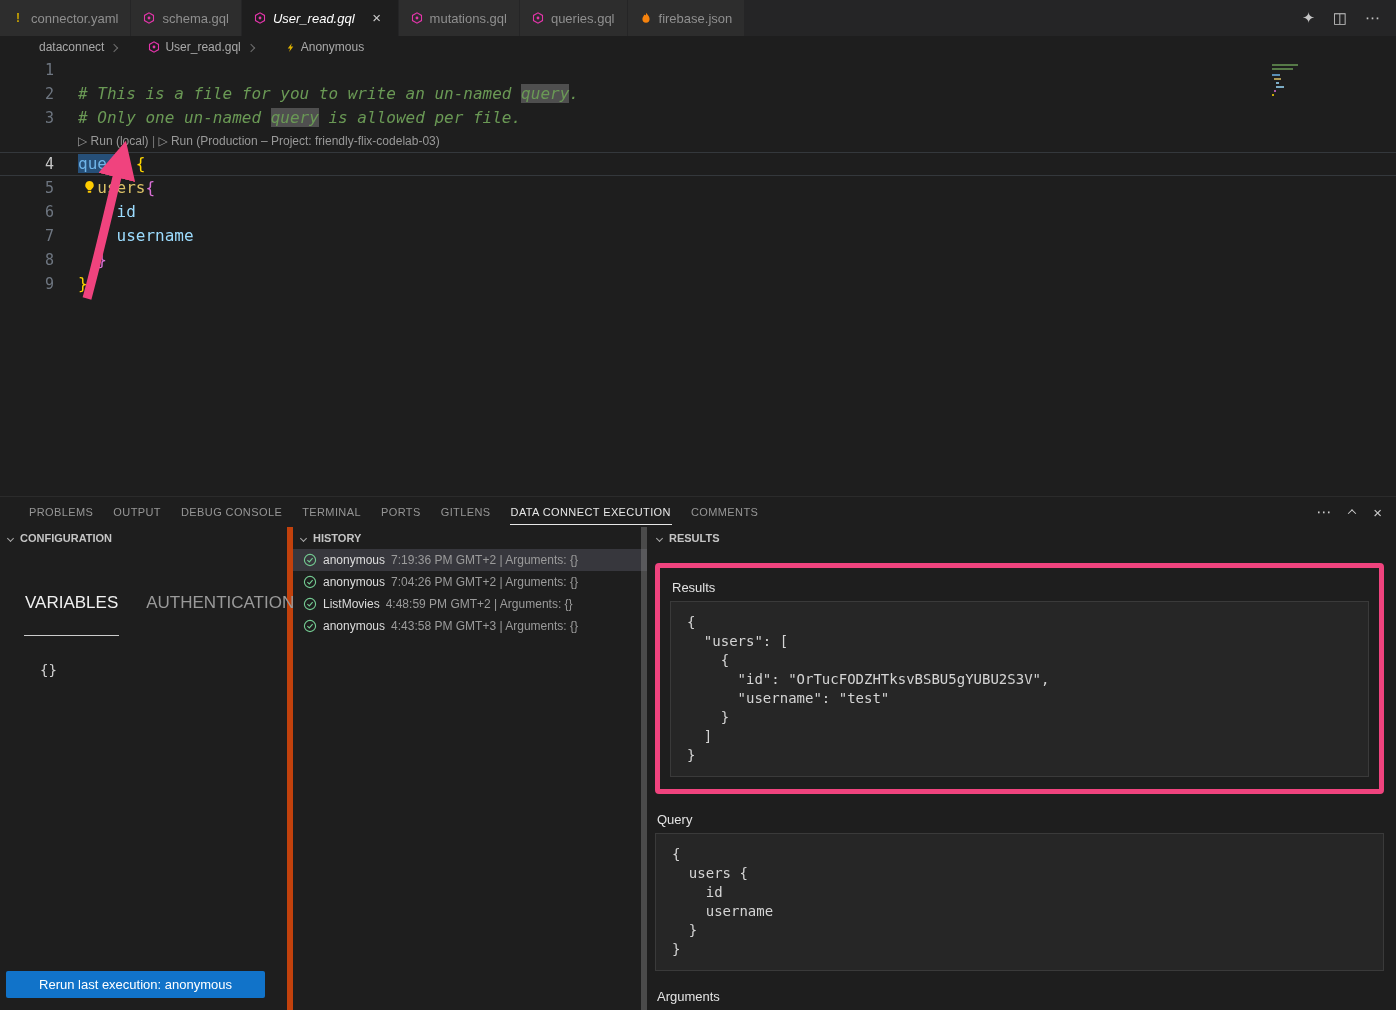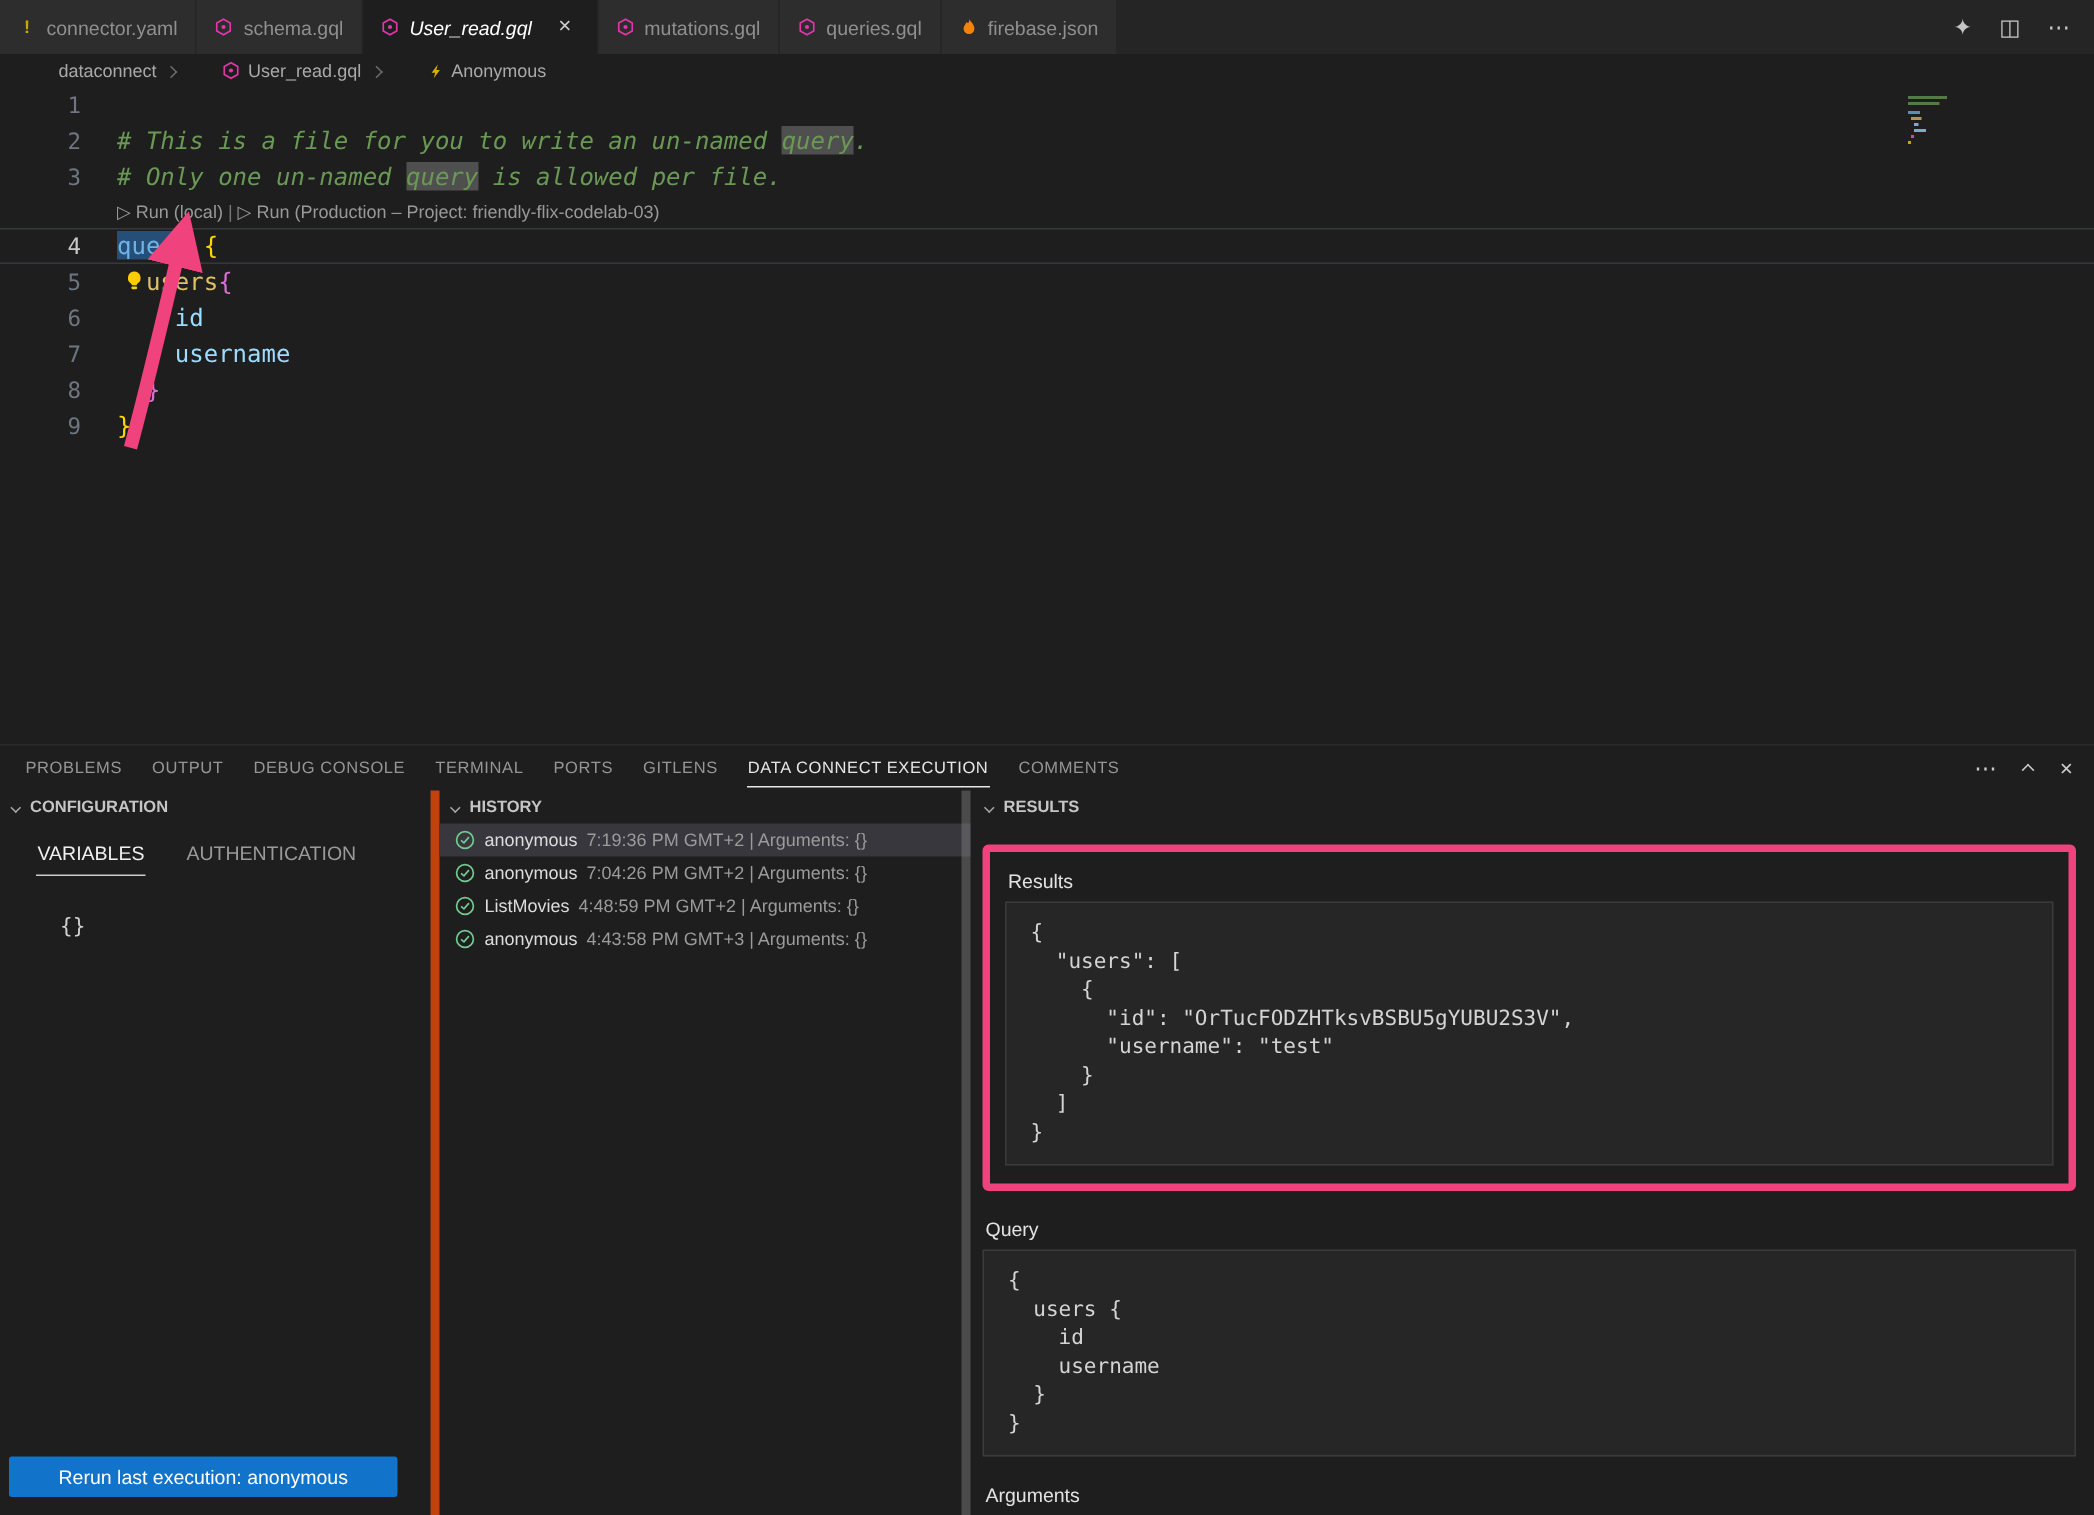--- a/index.html
+++ b/index.html
@@ -50,36 +50,36 @@
   .cl-link { cursor:pointer; }
   .cl-sep { color:#777; }
   .lightbulb { position:absolute; left:82px; top:4px; cursor:pointer; }
   .minimap { position:absolute; top:2px; right:14px; width:110px; height:70px; }
   .mm { position:absolute; height:2px; opacity:.75; }
   .arrow-svg { position:absolute; inset:0; width:100%; height:100%; pointer-events:none; z-index:5; }
 
   
   .panel { height:514px; flex:none; border-top:1px solid #2b2b2b; display:flex; flex-direction:column;
            background:#1e1e1e; }
-  .panel-tabs-row { height:30px; flex:none; display:flex; align-items:center; padding-left:16px; }
+  .panel-tabs-row { height:30px; flex:none; display:flex; align-items:center; padding-left:28px; }
   .ptab { font-size:11px; letter-spacing:.4px; color:#969696; margin-right:18px; padding:7px 1px 6px;
           border-bottom:1px solid transparent; cursor:pointer; white-space:nowrap; }
   .ptab.active { color:#e7e7e7; border-bottom-color:#e7e7e7; }
   .panel-actions { margin-left:auto; display:flex; align-items:center; gap:18px; padding-right:14px;
                    color:#cbcbcb; font-size:15px; }
   .panel-actions .pa { cursor:pointer; display:inline-flex; align-items:center; }
   .panel-cols { flex:1; display:flex; min-height:0; }
   .sec-header { height:22px; flex:none; display:flex; align-items:center; gap:7px; padding-left:8px;
                 font-size:11px; font-weight:700; color:#c5c5c5; }
   .sec-header .chev { width:5px; height:5px; color:#aaa; }
 
   .col-config { width:293px; flex:none; border-right:6px solid #c2410c; position:relative;
                 display:flex; flex-direction:column; }
   .config-tabs { display:flex; gap:26px; margin:10px 0 0 24px; }
-  .ctab { font-size:13px; color:#9a9a9a; padding:2px 1px 7px; cursor:pointer; border-bottom:1px solid transparent; }
+  .ctab { font-size:17px; color:#9a9a9a; padding:2px 1px 22px; cursor:pointer; border-bottom:1px solid transparent;margin-top:32px; }
   .ctab.active { color:#f0f0f0; border-bottom-color:#cccccc; }
   .vars { margin:26px 0 0 40px; font-family:"DejaVu Sans Mono", monospace; font-size:14px; color:#d0d0d0; }
   .rerun-btn { position:absolute; left:6px; right:22px; bottom:12px; height:27px; border:none;
                border-radius:2px; color:#ffffff; font-size:13px; font-family:"Liberation Sans",sans-serif;
                cursor:pointer; }
 
   .col-history { width:354px; flex:none; position:relative; }
   .hrow { height:22px; display:flex; align-items:center; gap:6px; padding-left:10px; font-size:12px;
           cursor:pointer; white-space:nowrap; }
   .hrow.selected { background:#37373d; }

